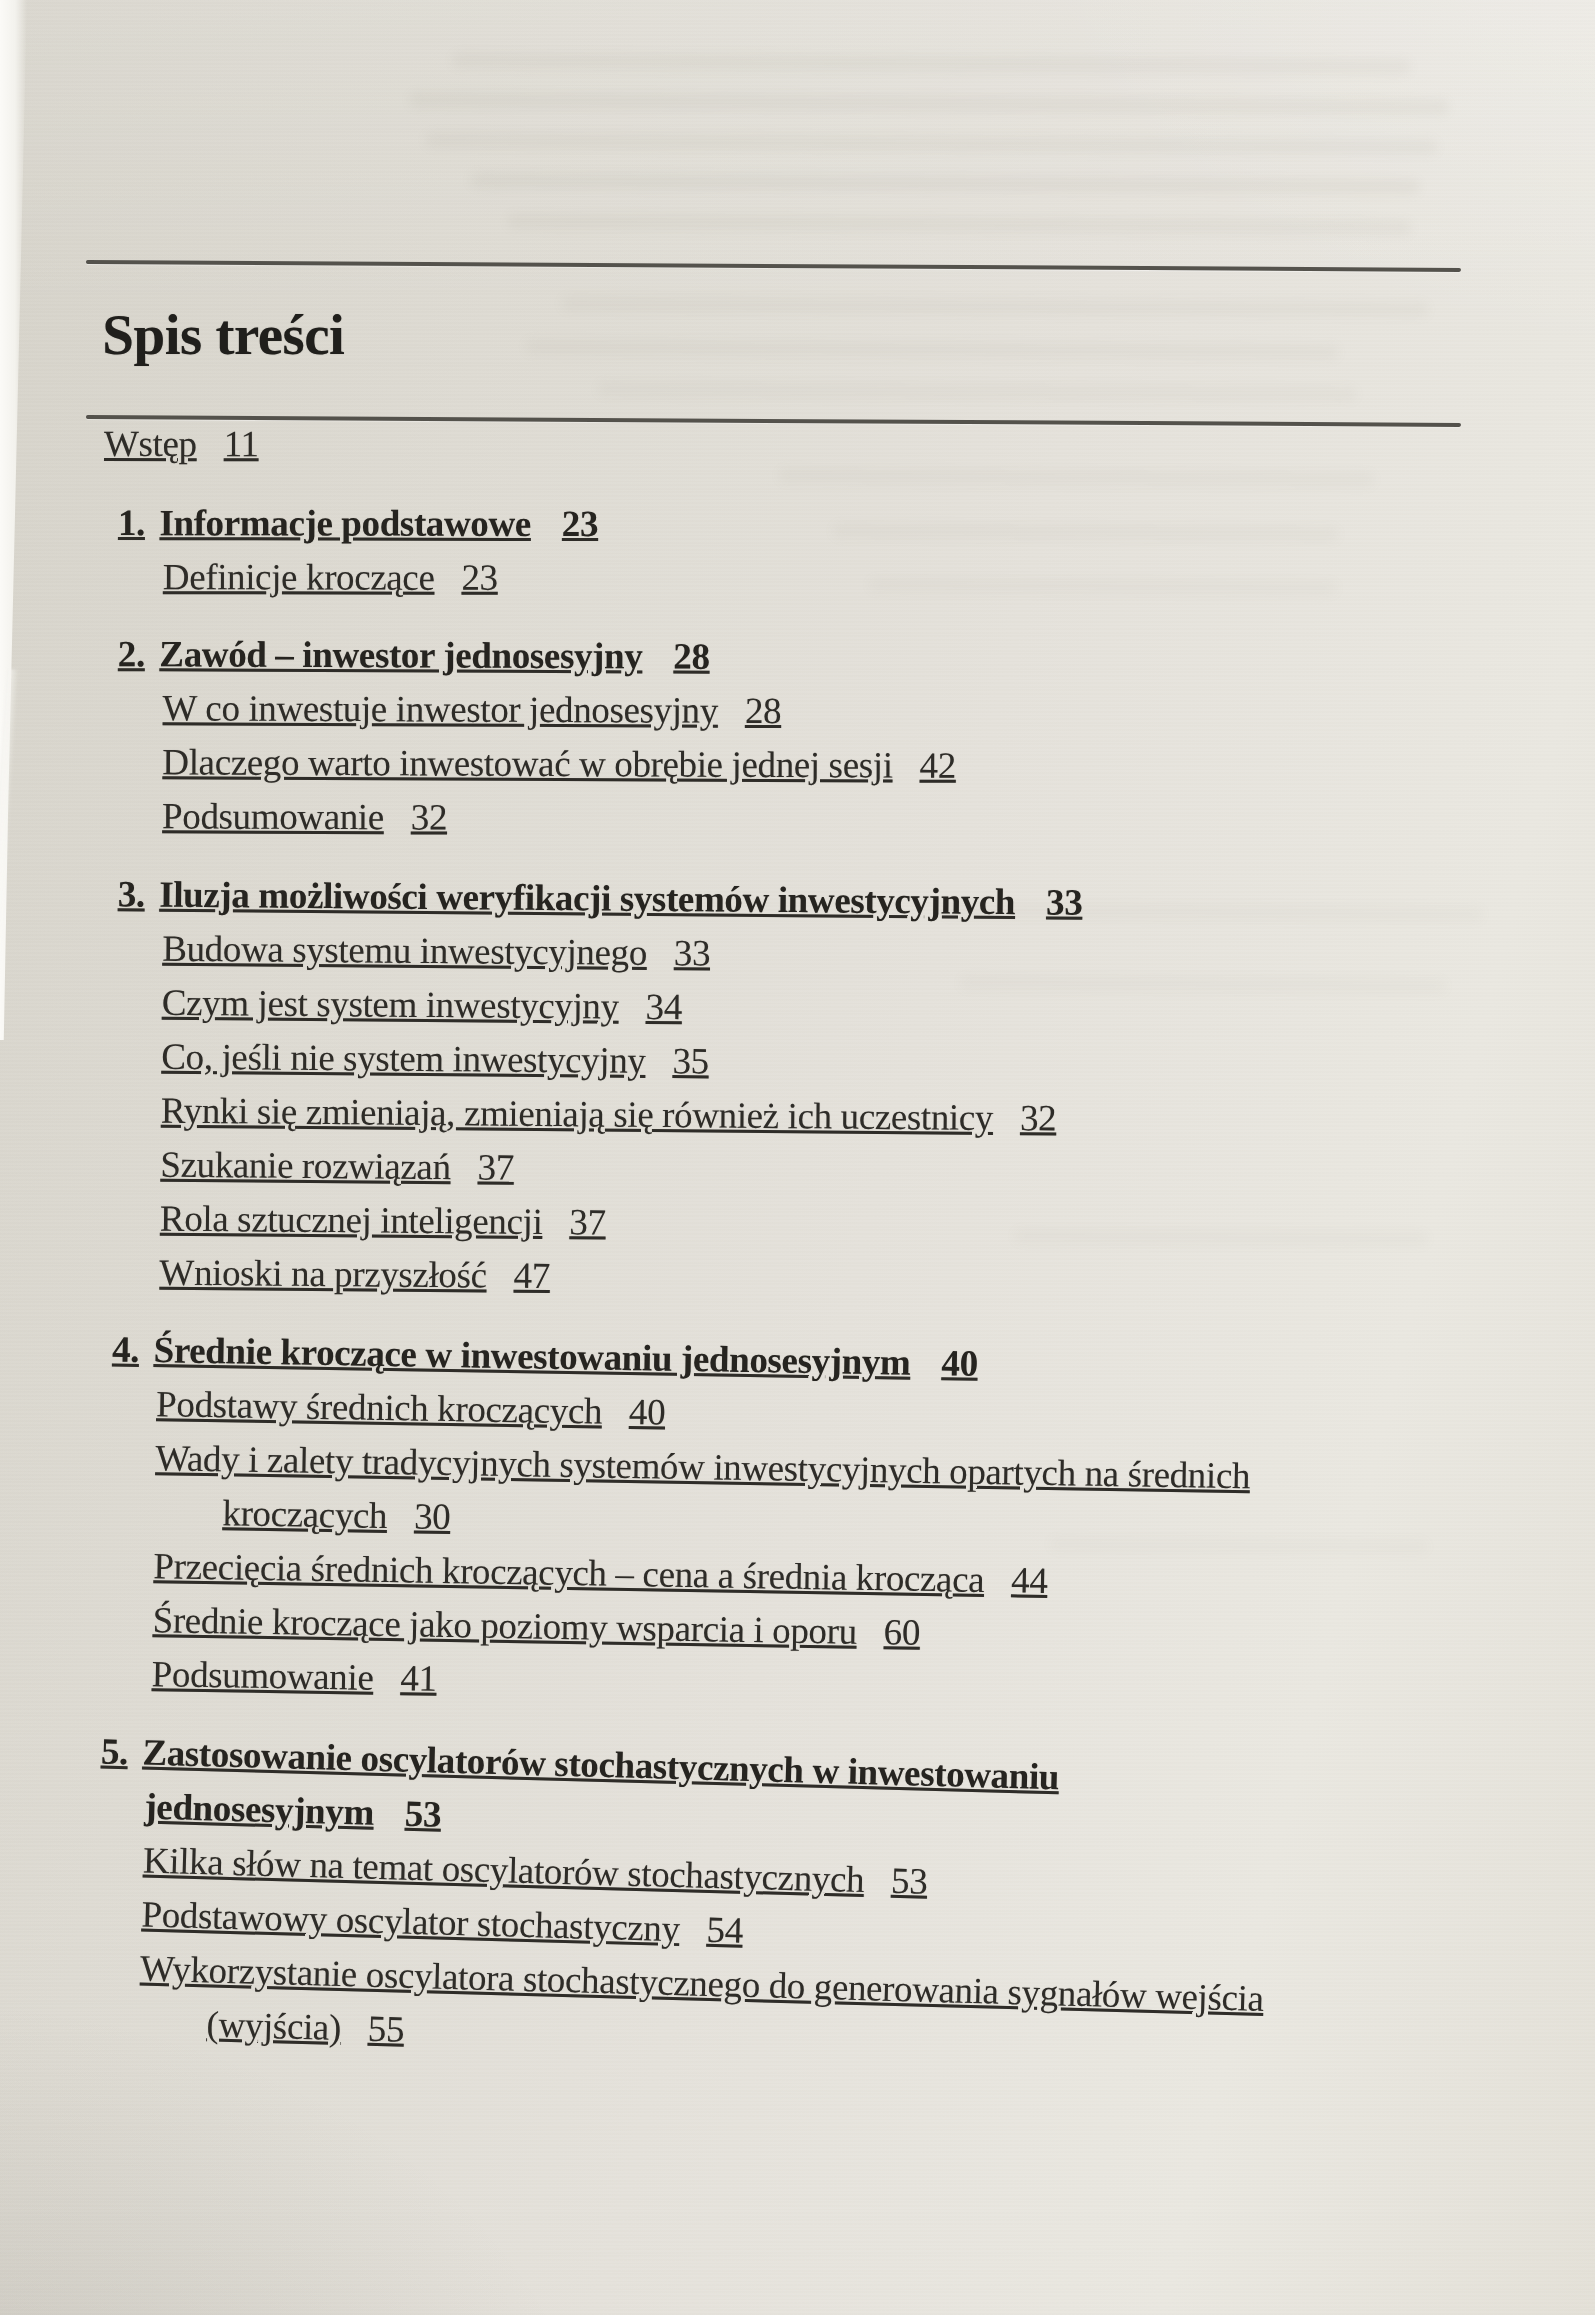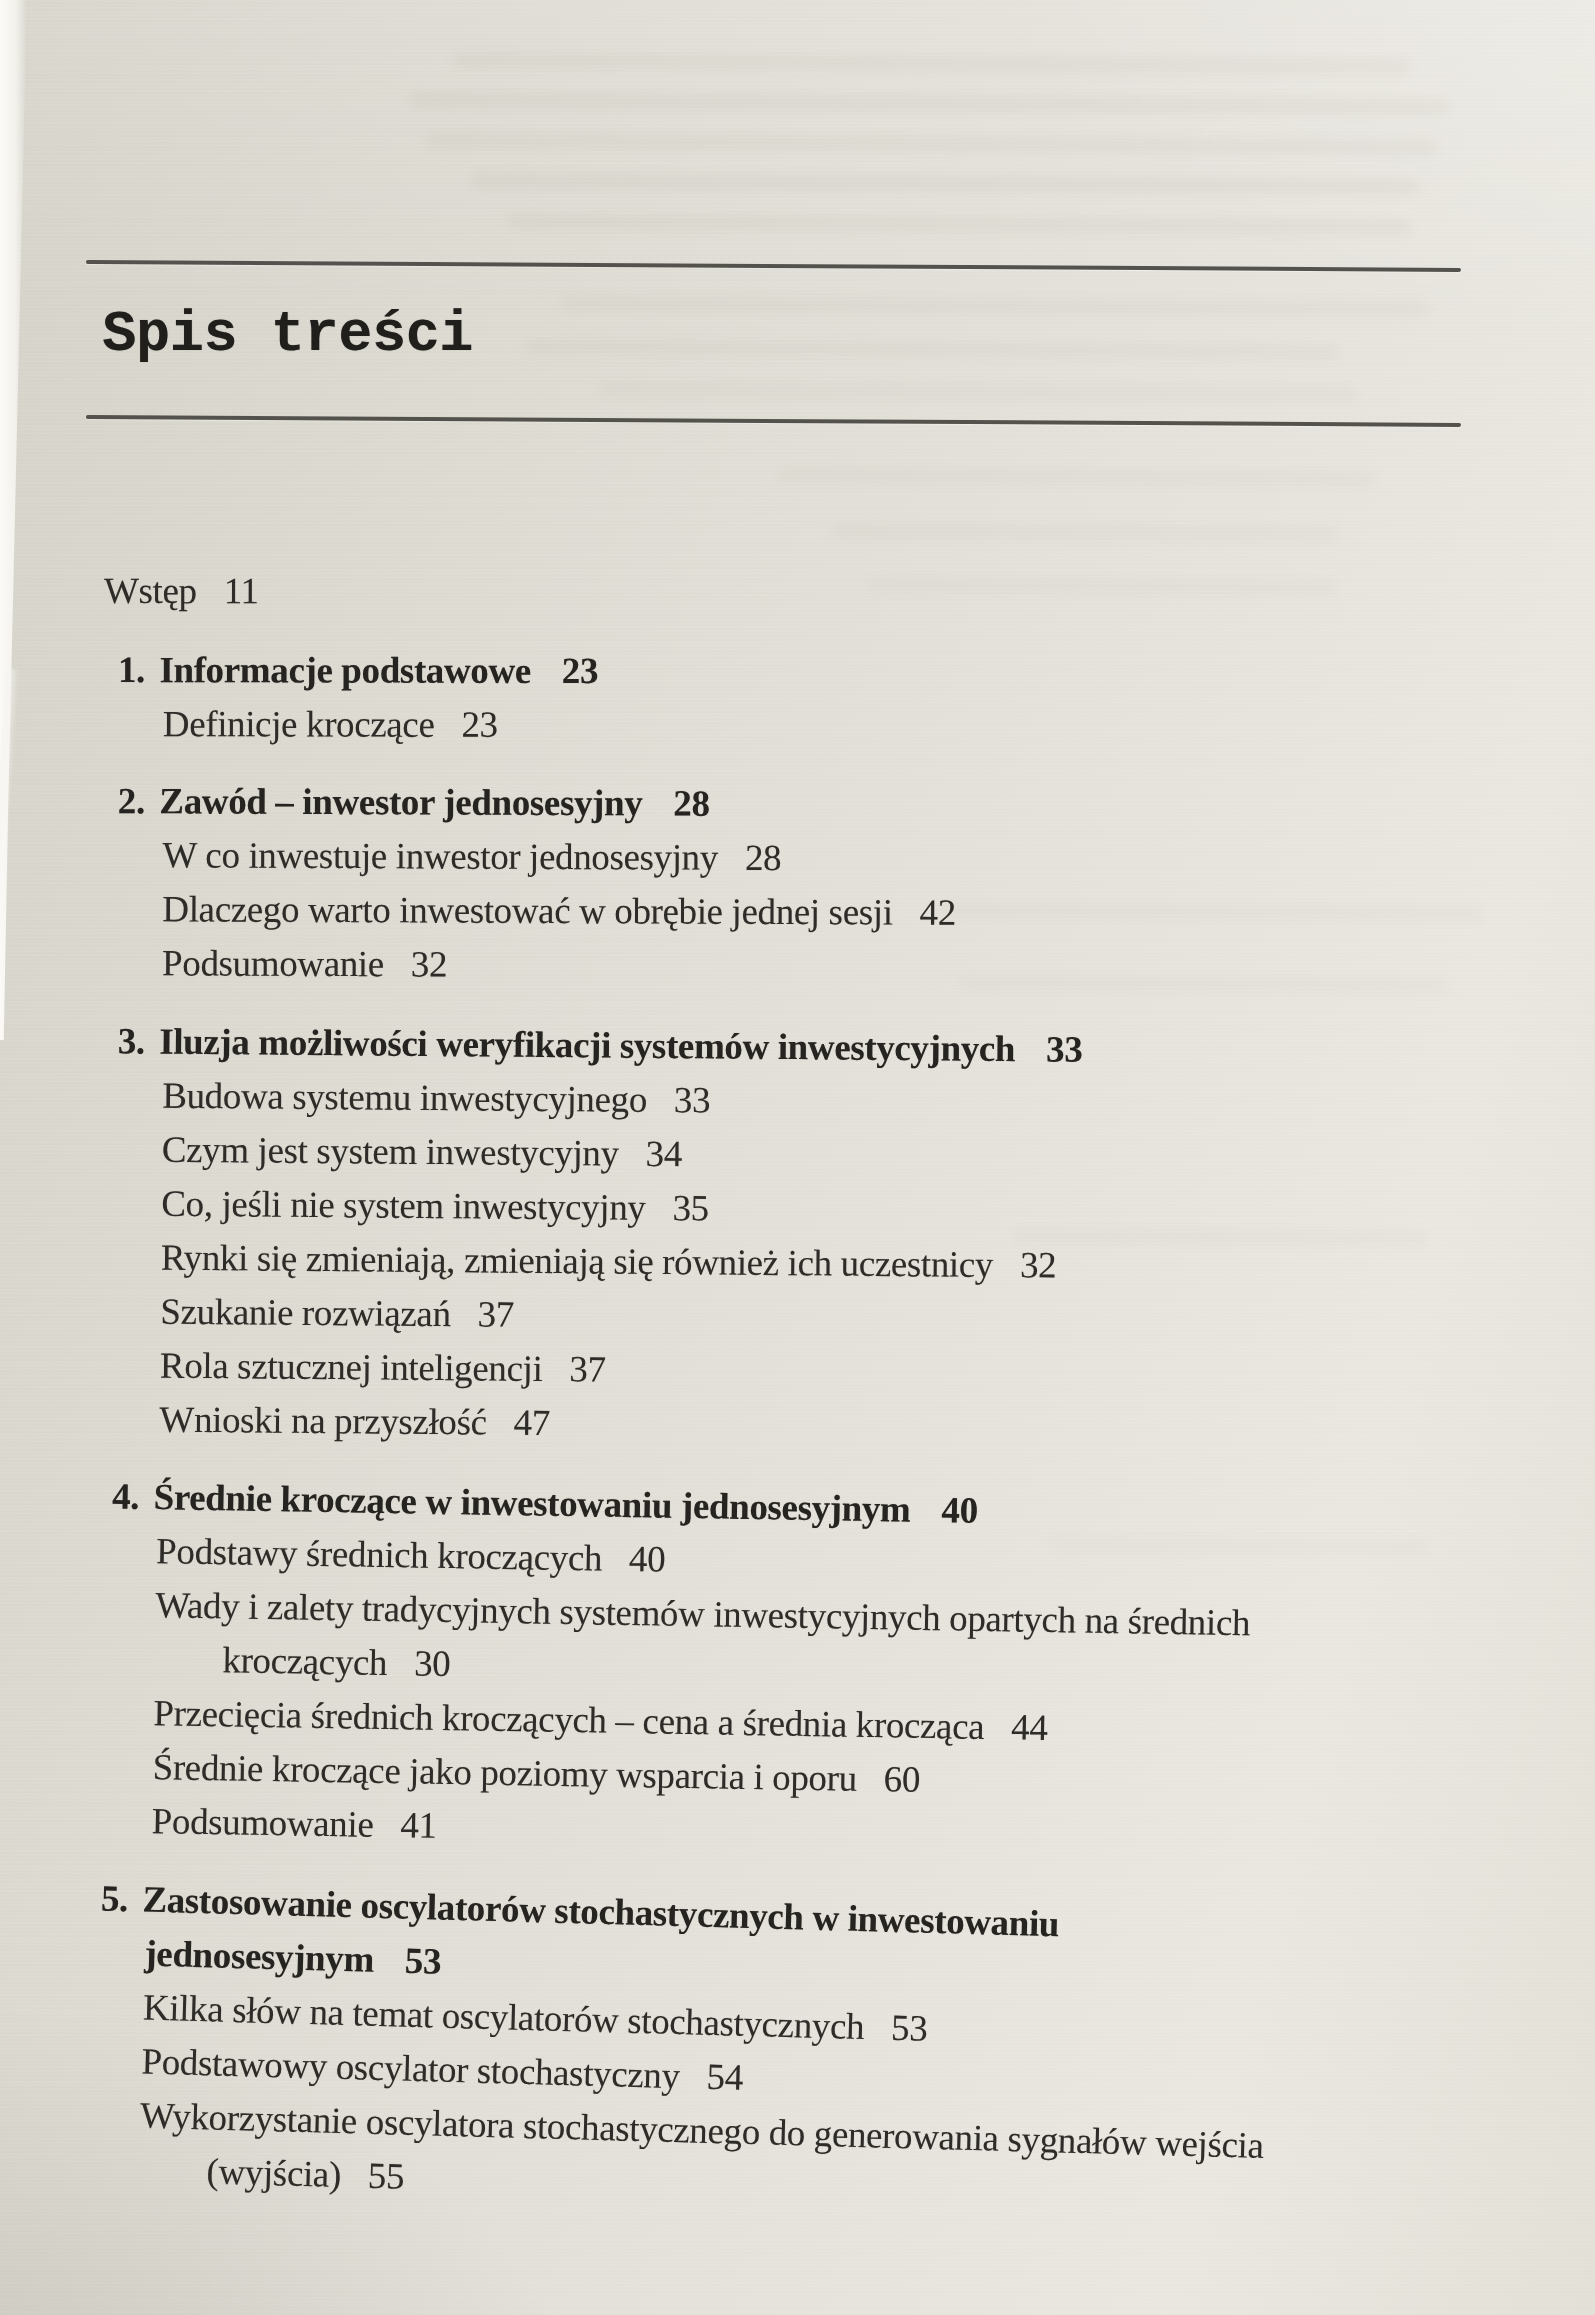--- a/index.html
+++ b/index.html
@@ -38,28 +38,28 @@
   }
   
   .page{position:absolute;inset:0;padding:0 90px 0 86px;color:#2e2c28;}
   .rule{
     height:3.6px;border:0;margin:0;background:#54524c;width:1375px;
     transform:rotate(.33deg);transform-origin:left center;border-radius:1.8px;
     box-shadow:0 0.9px 0.9px rgba(255,255,255,.45);
   }
   .rule-top{margin-top:260px;}
   .title{
-    font-family:Liberation Mono, monospace;
+    font-family:Liberation Serif, serif;
     font-weight:700;font-size:57px;line-height:70px;
     letter-spacing:-0.5px;color:#201f1c;margin:36px 0 45px 16.3px;
     text-shadow:0 0 0.9px rgba(45,42,38,.45);
   }
   .toc{
-    margin-top:147px;font-size:37px;line-height:54px;letter-spacing:-.01em;
-    color:#2e2c28;text-shadow:0 0 0.9px rgba(60,55,48,.30);
+    font-size:37px;line-height:54px;letter-spacing:-.01em;
+    color:#2e2c28;text-shadow:0 0 0.9px rgba(60,55,48,.30);text-decoration:underline;
   }
   .intro{margin:0 0 22.6px 18px;transform:rotate(.08deg);}
   .section{margin-top:23.5px;transform-origin:left top;}
   .section:nth-child(1){transform:rotate(.12deg);}
   .section:nth-child(2){transform:rotate(.25deg);}
   .section:nth-child(3){transform:rotate(.50deg);}
   .section:nth-child(4){transform:rotate(.95deg) translateX(-5.4px);}
   .section:nth-child(5){transform:rotate(1.55deg) translateX(-16.3px);}
   .chapter-head{
     font-weight:700;color:#262420;

